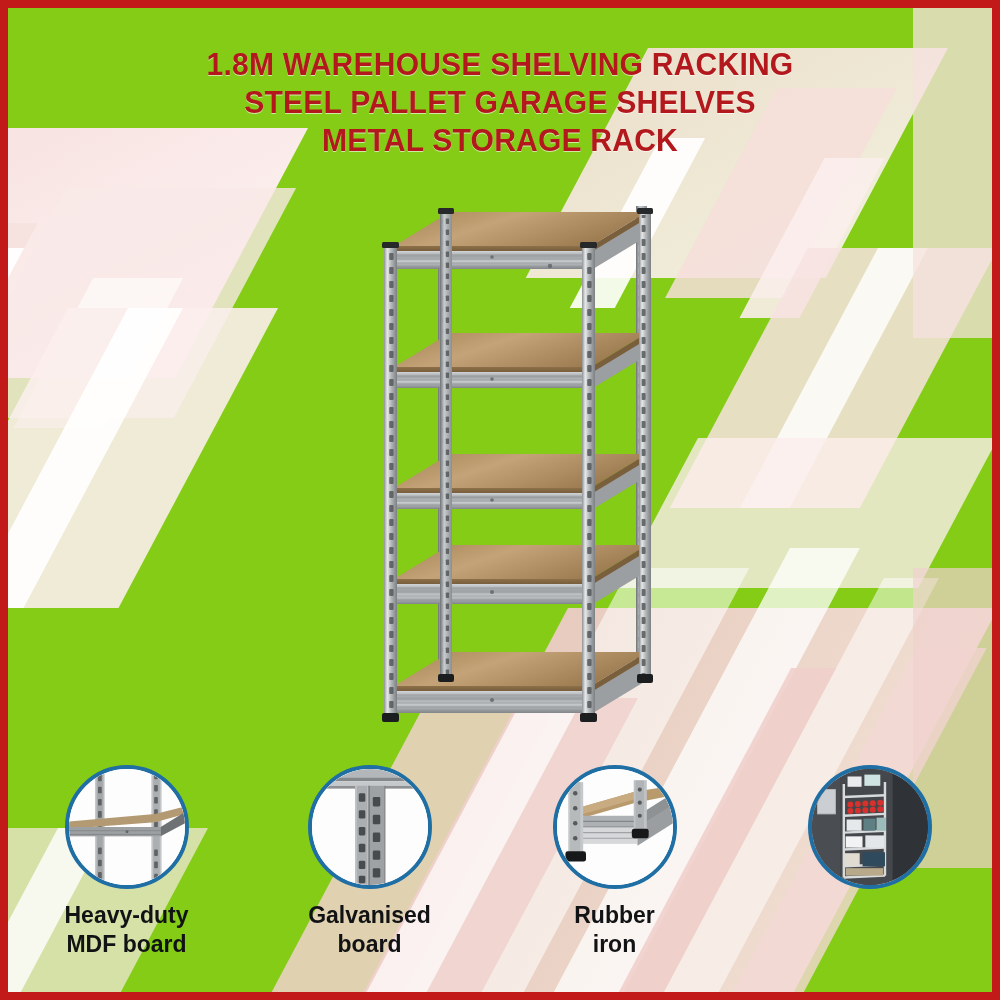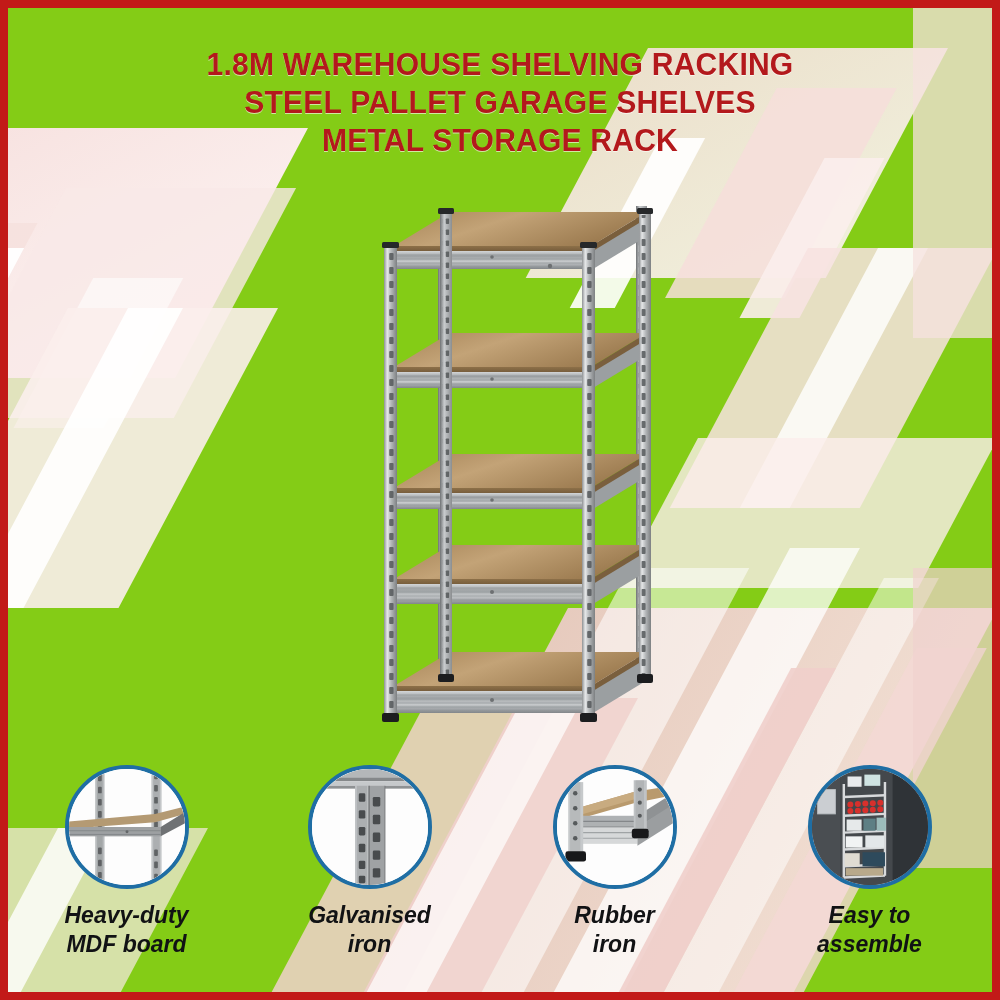--- a/index.html
+++ b/index.html
@@ -70,21 +70,20 @@
   }
   .fcircle svg { display:block; width:100%; height:100%; }
   .fcaption {
     margin-top:12px;
     text-align:center;
     color:#111214;
     font-weight:bold;
     font-size:23px;
     line-height:29px;
     white-space:pre-line;
-    font-style:italic;
   }
   
   .feature.f1 { margin-left:-4px; }
   .feature.f2 { margin-left:-2px; }
   .feature.f4 { margin-left:10px; }
 </style>
 </head>
 <body>
 
 <div id="page">
@@ -385,21 +384,21 @@
                 <rect x="65" y="49" width="8" height="10" rx="1.4"></rect>
               <rect x="65" y="68" width="8" height="10" rx="1.4"></rect>
                 <rect x="65" y="87" width="8" height="10" rx="1.4"></rect>
               <rect x="65" y="106" width="8" height="10" rx="1.4"></rect>
             </g>
             <line x1="61" y1="18" x2="61" y2="124" stroke="#6e7173" stroke-width="1.4"></line>
             <line x1="78" y1="18" x2="78" y2="124" stroke="#76797b" stroke-width="1"></line>
           </svg>
         </div>
         <div class="fcaption">Galvanised
-iron</div>
+board</div>
       </div>
 
       <div class="feature f3">
         <div class="fcircle">
           <svg viewBox="0 0 124 124">
             <rect width="124" height="124" fill="#fdfdfd"></rect>
             <polygon points="14,44 84,24 124,18 124,28 84,36 14,56" fill="#b99a6d"></polygon>
             <polygon points="14,44 84,24 84,32 14,52" fill="#c8ab80"></polygon>
             <rect x="14" y="50" width="72" height="12" fill="#aeb1b3"></rect>
             <polygon points="86,50 124,26 124,40 86,62" fill="#8f9294"></polygon>
@@ -476,20 +475,18 @@
             <rect x="69" y="52" width="10" height="14" fill="#9cbcbb"></rect>
 
             <rect x="36" y="72" width="18" height="12" fill="#f1f3f4"></rect>
             <rect x="57" y="71" width="20" height="13" fill="#e3e7e9"></rect>
 
             <rect x="35" y="90" width="16" height="14" fill="#e0dcd2"></rect>
             <rect x="54" y="89" width="24" height="15" fill="#2e4a5c"></rect>
             <rect x="36" y="106" width="40" height="8" fill="#b8a98b"></rect>
           </svg>
         </div>
-        <div class="fcaption">Easy to
-assemble</div>
       </div>
 
     </div>
 
   </div>
 </div>
 
 </body></html>

